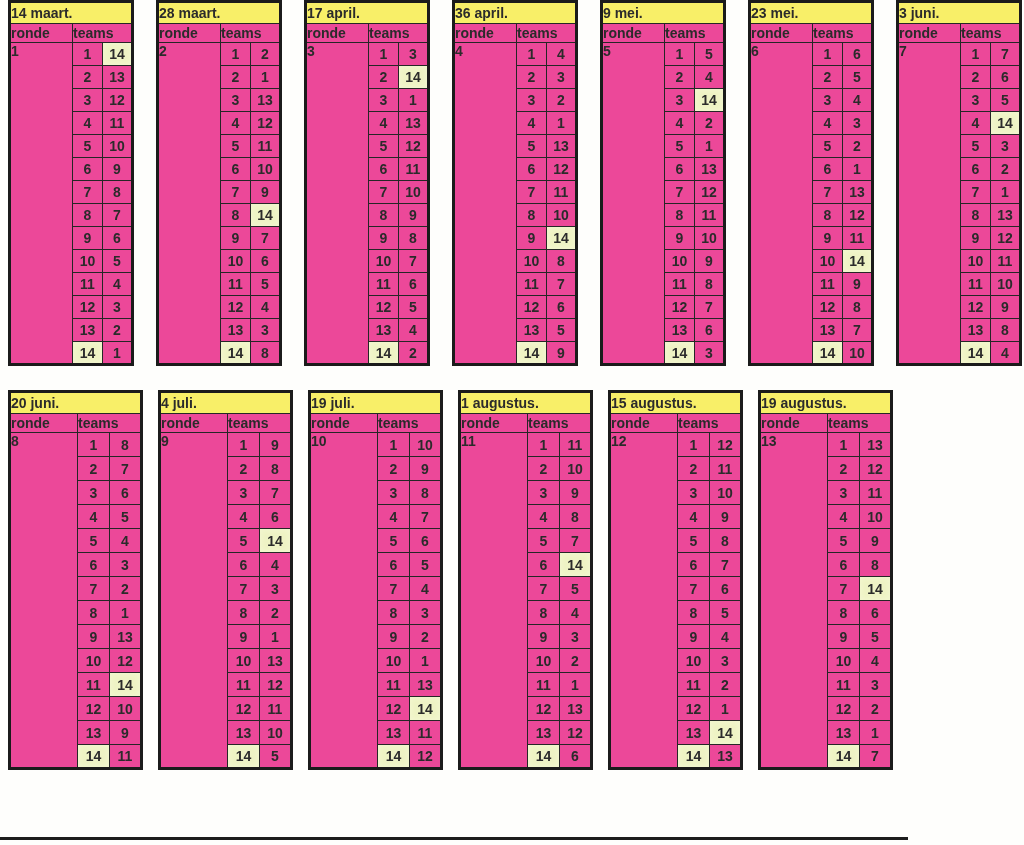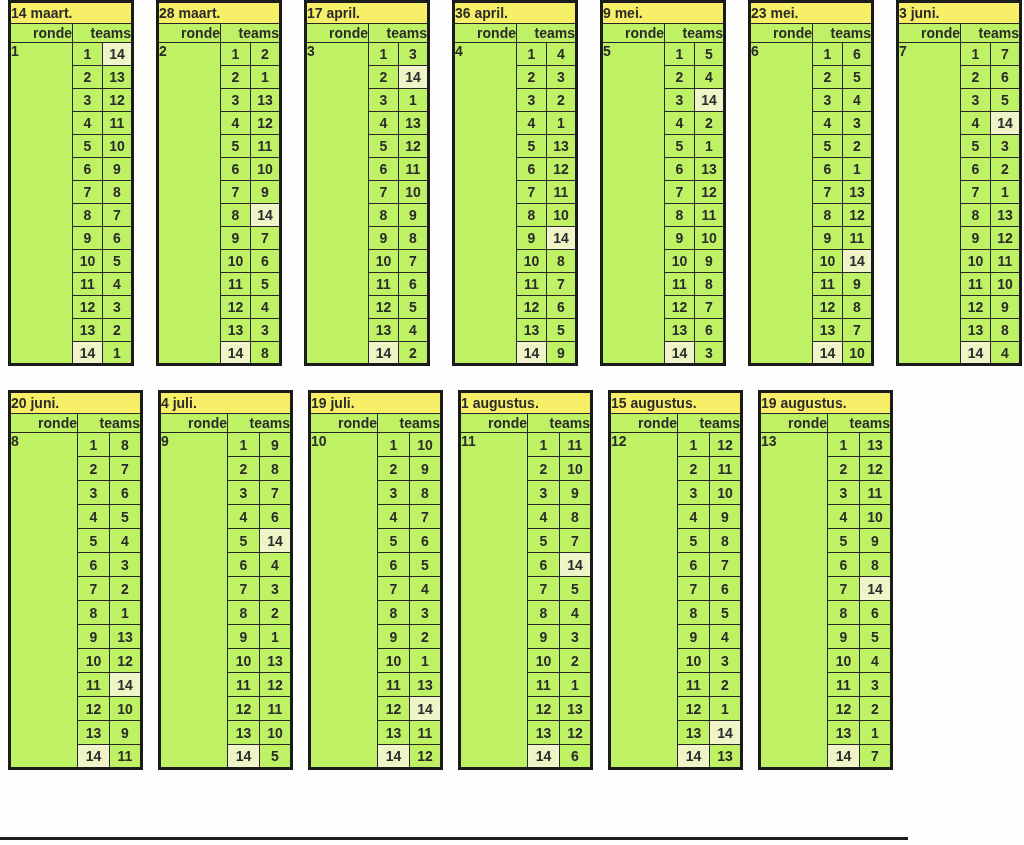--- a/index.html
+++ b/index.html
@@ -21,39 +21,39 @@
   }
   .tables-row {
     display: flex;
     align-items: flex-start;
     padding-left: 8px;
   }
   .tables-row.top { gap: 22px; }
   .tables-row.bottom { gap: 15px; margin-top: 24px; }
   table.sched {
     border-collapse: collapse;
-    background: #bef264;
+    background: #ec4899;
     border: 3px solid #1b1b1b;
   }
   table.sched th, table.sched td {
     border: 1.6px solid #262626;
     font-weight: bold;
     color: #2b2b2b;
     font-size: 14px;
     padding: 0;
   }
   th.date-cell {
     background: #f8ef68;
     text-align: left;
     padding: 2px 5px 2px 5px;
     height: 22px;
     font-size: 14.5px;
   }
   th.ronde-h, th.teams-h {
-    text-align: right;
+    text-align: left;
     padding: 2px 4px;
     height: 19px;
     font-weight: bold;
   }
   th.ronde-h { width: 63px; }
   th.teams-h { width: 60px; }
   td.ronde-num {
     vertical-align: top;
     text-align: left;
     padding: 4px 0 0 20px;

